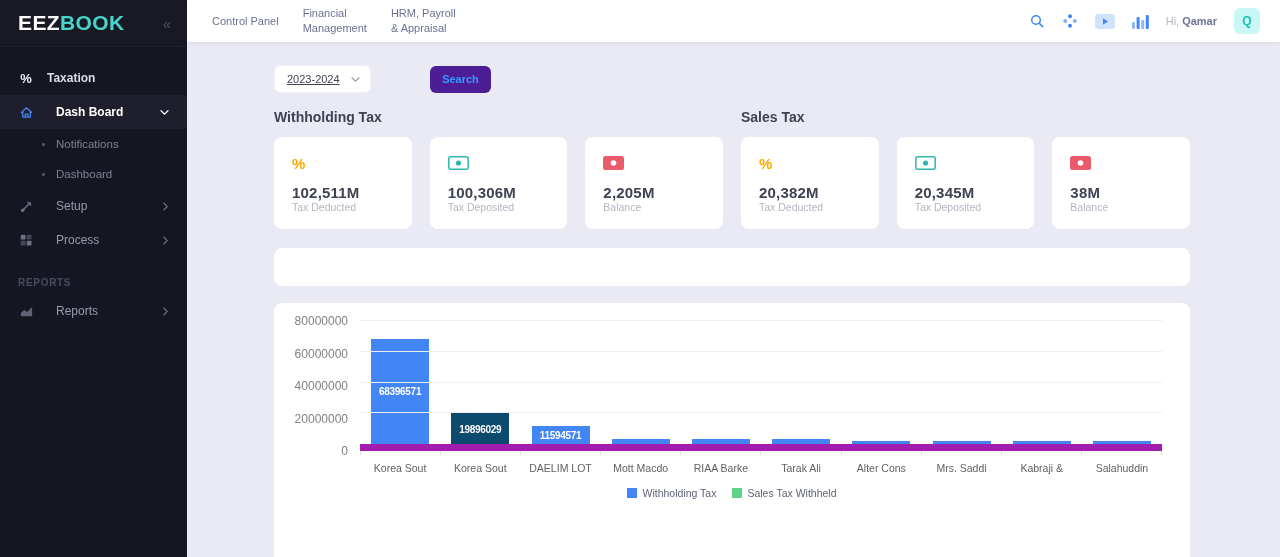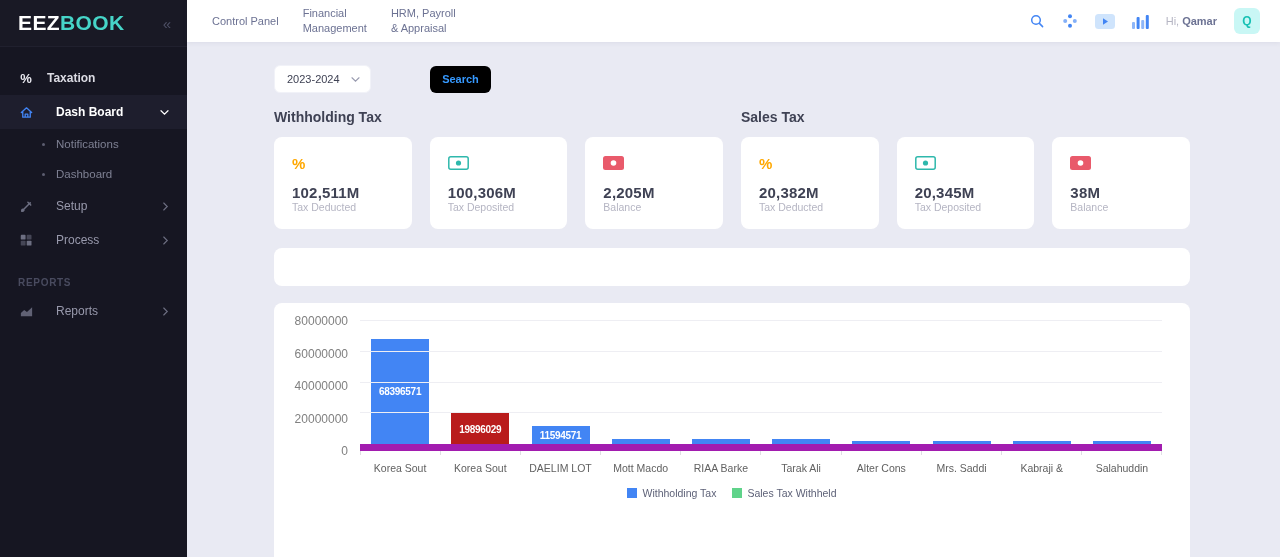--- a/index.html
+++ b/index.html
@@ -43,24 +43,24 @@
   .username { color:#6C7293; font-weight:700; margin-left:3px; }
   .avatar { width:26px; height:26px; border-radius:6px; background:#C9F7F5; color:#17C1B4;
             font-size:12px; font-weight:700; display:flex; align-items:center; justify-content:center; cursor:pointer; }
 
   
   .content { flex:1; padding:23px 90px 0 87px; overflow:hidden; }
   .filter-row { display:flex; align-items:center; margin-bottom:16px; }
   .select { background:#ffffff; border:1px solid #F1F2F8; border-radius:6px; height:28px;
             display:flex; align-items:center; justify-content:space-between;
             padding:0 10px 0 12px; font-size:11px; color:#3F4254; cursor:pointer; }
-  .select.year { width:97px; margin-right:59px; }
+  .select.year { width:97px; margin-right:59px;text-decoration:underline; }
   .select.month { width:137px; margin-right:19px; }
   .select .sel-chev { color:#9A9CB0; }
-  .search-btn { width:61px; height:27px; border:none; border-radius:6px; background:#000000;
+  .search-btn { width:61px; height:27px; border:none; border-radius:6px; background:#4c1d95;
                 color:#3699FF; font-size:11px; font-weight:600; cursor:pointer;
                 font-family:"Liberation Sans", sans-serif; }
 
   .groups { display:flex; gap:18px; }
   .group { flex:1; }
   .group-title { font-size:14px; font-weight:700; color:#3F4254; margin:0 0 12px 0; }
   .cards { display:flex; gap:18px; }
   .card { flex:1; background:#ffffff; border-radius:8px; padding:17px 18px; height:92px; }
   .card-icon { height:18px; margin-bottom:12px; display:flex; align-items:center; }
   .pct-icon { color:#FFA800; font-size:15px; font-weight:700; }
@@ -332,21 +332,21 @@
               <div class="y-tick" style="bottom: 100%;">80000000</div>
             </div>
           <div class="plot-area">
             <div class="slots">
                 <div class="slot">
                   <div class="bar" style="height: 85.4957%; background: rgb(66, 133, 244);">
                     <span class="bar-label">68396571</span>
                   </div>
                 </div>
                 <div class="slot">
-                  <div class="bar" style="height: 24.87%; background: #b91c1c;">
+                  <div class="bar" style="height: 24.87%; background: #0c4a6e;">
                     <span class="bar-label">19896029</span>
                   </div>
                 </div>
                 <div class="slot">
                   <div class="bar" style="height: 14.4932%; background: rgb(66, 133, 244);">
                     <span class="bar-label">11594571</span>
                   </div>
                 </div>
                 <div class="slot">
                   <div class="bar" style="height: 4.375%; background: rgb(66, 133, 244);"></div>

